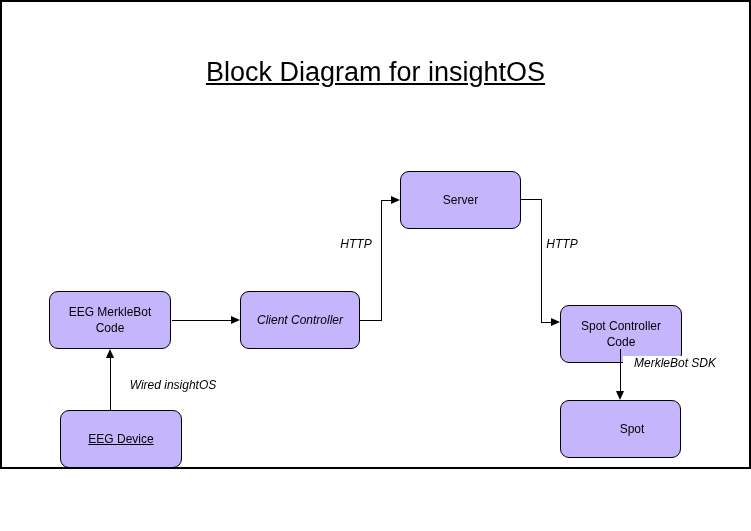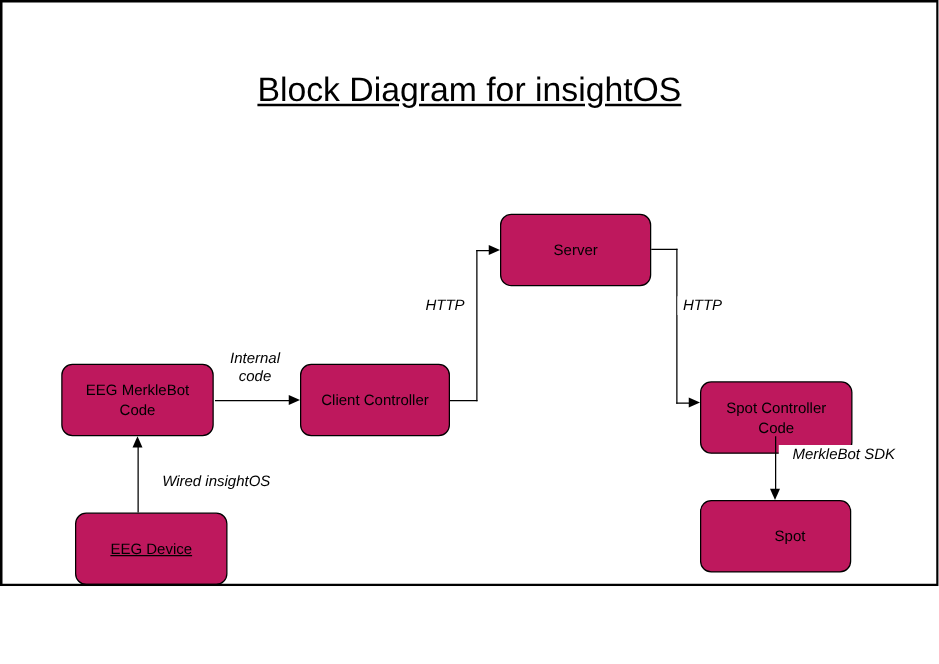--- a/index.html
+++ b/index.html
@@ -24,21 +24,21 @@
     left: 0;
     width: 751px;
     text-align: center;
     font-size: 27px;
     text-decoration: underline;
     color: #000000;
   }
   .node {
     position: absolute;
     box-sizing: border-box;
-    background: #be185d;
+    background: #c4b5fd;
     border: 1px solid #000000;
     border-radius: 9px;
     display: flex;
     align-items: center;
     justify-content: center;
     text-align: center;
     font-size: 12px;
     line-height: 16px;
     padding: 0 6px;
   }
@@ -67,21 +67,21 @@
     font-size: 12px;
     line-height: 15px;
     text-align: center;
     color: #000000;
     background: #ffffff;
     font-style: italic;
   }
   
   .n-server          { left: 400px; top: 171px; width: 121px; height: 58px; }
   .n-eeg-processing  { left: 49px;  top: 291px; width: 122px; height: 58px; }
-  .n-client-ctrl     { left: 240px; top: 291px; width: 120px; height: 58px; }
+  .n-client-ctrl     { left: 240px; top: 291px; width: 120px; height: 58px; font-style: italic; }
   .n-spot-ctrl       { left: 560px; top: 305px; width: 122px; height: 58px; justify-content: center; }
   .n-eeg-device      { left: 60px;  top: 410px; width: 122px; height: 58px; text-decoration: underline; }
   .n-spot            { left: 560px; top: 400px; width: 121px; height: 58px; padding-left: 29px; }
   
   .eA-line  { left: 172px; top: 320px; width: 60px; }
   .eA-arrow { left: 231px; top: 316px; }
   .eA-label { left: 174px; top: 279px; width: 60px; }
   
   .eB-h1    { left: 360px; top: 320px; width: 22px; }
   .eB-v     { left: 381px; top: 200px; height: 121px; }
@@ -124,21 +124,20 @@
   </div>
   <div class="node n-eeg-device">
     <span>EEG Device</span>
   </div>
   <div class="node n-spot">
     <span>Spot</span>
   </div>
 
   <div class="hline eA-line"></div>
   <div class="arrow-right eA-arrow"></div>
-  <div class="edge-label eA-label">Internal code</div>
 
   <div class="hline eB-h1"></div>
   <div class="vline eB-v"></div>
   <div class="hline eB-h2"></div>
   <div class="arrow-right eB-arrow"></div>
   <div class="edge-label eB-label">HTTP</div>
 
   <div class="hline eC-h1"></div>
   <div class="vline eC-v"></div>
   <div class="hline eC-h2"></div>

